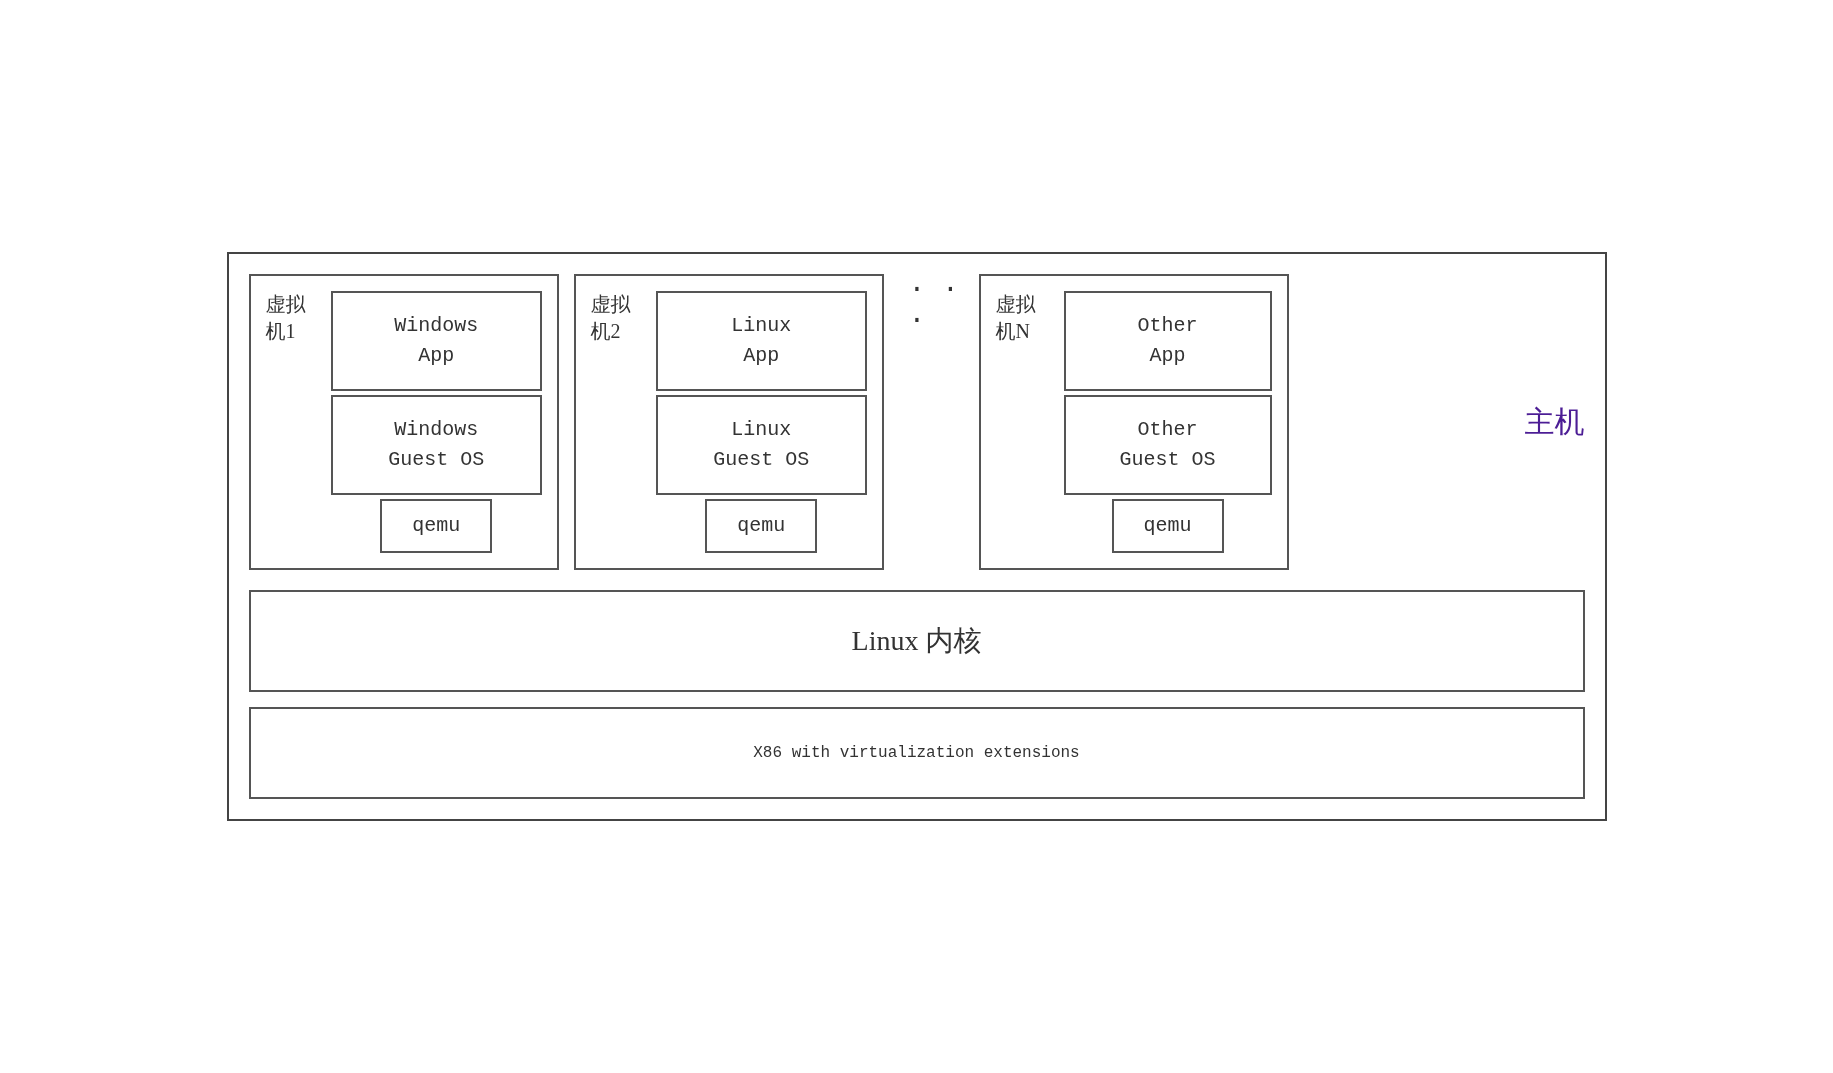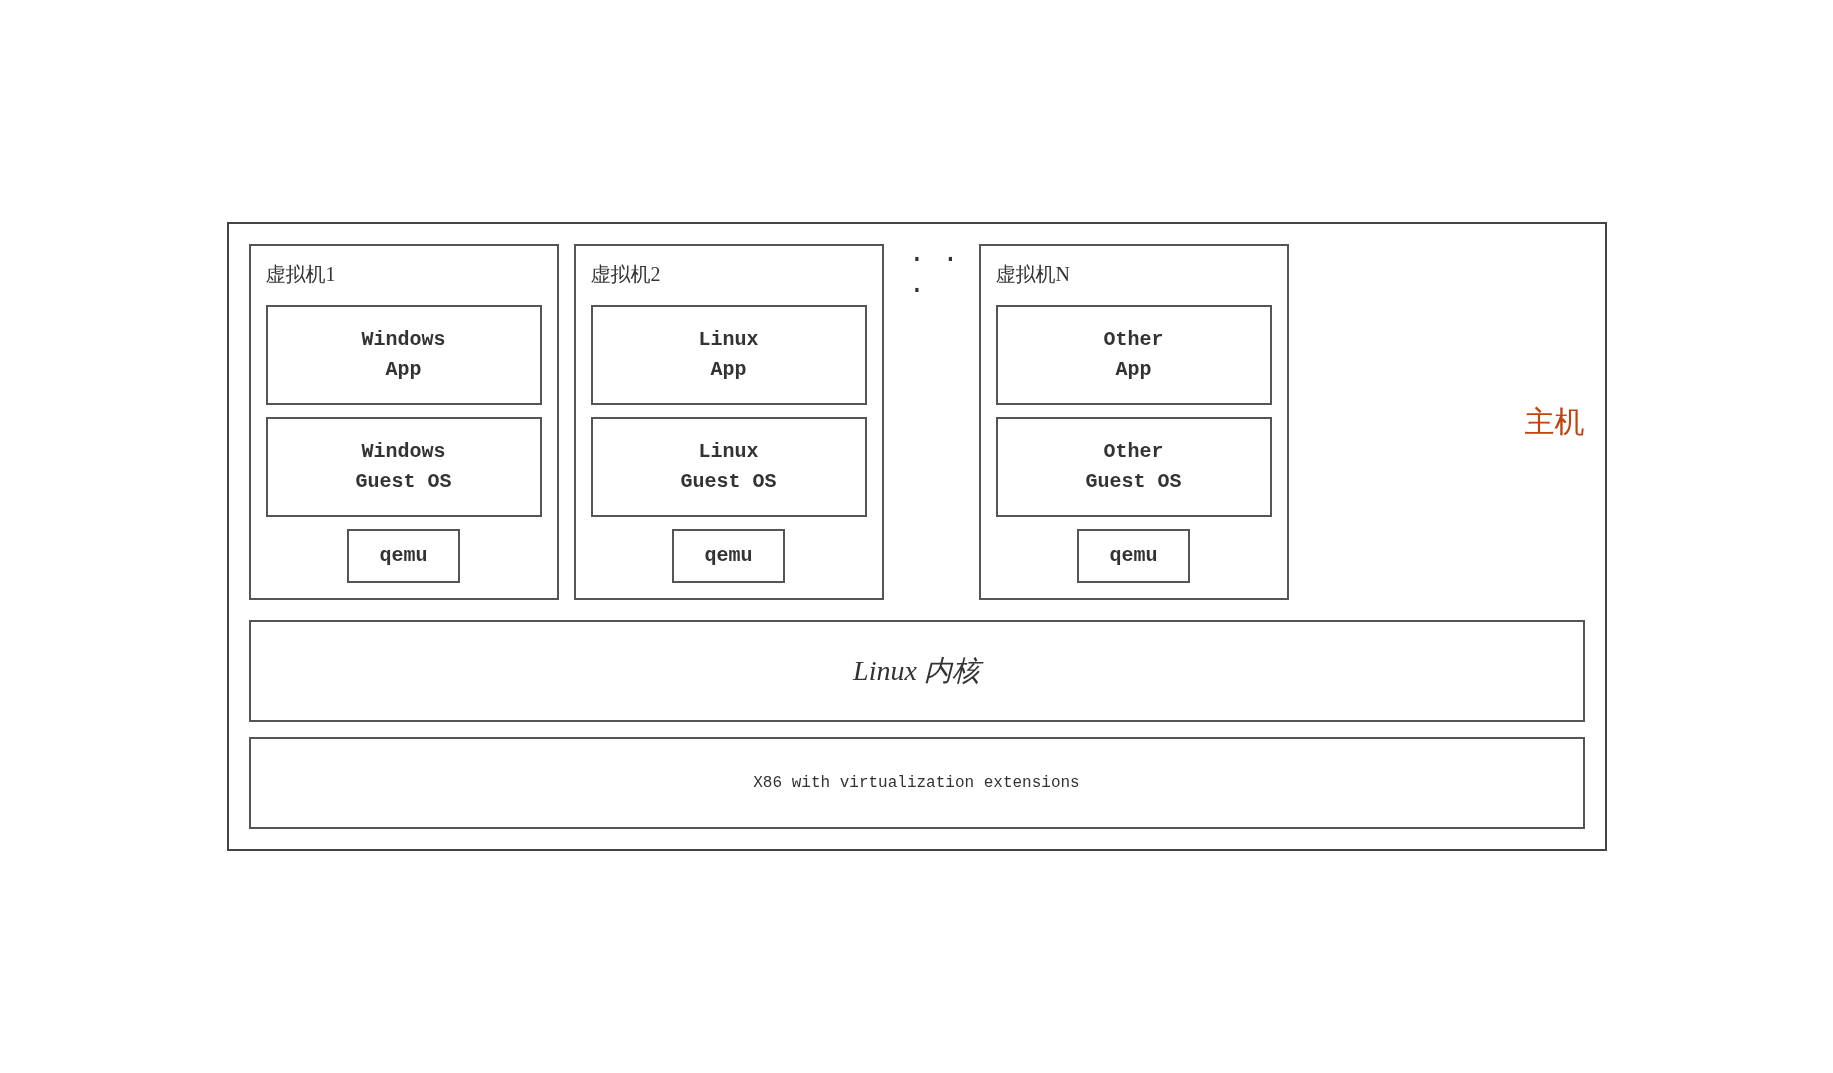--- a/index.html
+++ b/index.html
@@ -20,21 +20,20 @@
     .outer-box {
       border: 2px solid #444;
       padding: 20px;
       position: relative;
       background: #fff;
     }
     .vm-box {
       border: 2px solid #555;
       padding: 15px 15px 15px 15px;
       display: flex;
-      flex-direction: column;
       align-items: center;
       gap: 12px;
       width: 310px;
       margin-right: 15px;
       position: relative;
     }
     .vm-title {
       font-size: 20px;
       font-family: 'SimSun', 'STSong', serif;
       color: #333;
@@ -60,21 +59,20 @@
       width: 80px;
     }
     .linux-kernel-box {
       border: 2px solid #555;
       padding: 30px 20px;
       text-align: center;
       font-size: 28px;
       color: #333;
       margin-bottom: 15px;
       font-family: 'SimSun', 'STSong', serif;
-      font-style: italic;
     }
     .x86-box {
       border: 2px solid #555;
       padding: 35px 20px;
       text-align: center;
       font-size: 16px;
       color: #333;
       font-family: 'Courier New', Courier, monospace;
     }
     .host-area {
@@ -82,36 +80,35 @@
       align-items: stretch;
       position: relative;
       margin-bottom: 20px;
     }
     .host-label-right {
       display: flex;
       align-items: center;
       padding-left: 25px;
       font-size: 30px;
       font-family: 'SimSun', 'STSong', serif;
-      color: #c2410c;
+      color: #4c1d95;
       white-space: nowrap;
     }
     .vms-and-dots {
       display: flex;
       flex-direction: row;
       align-items: flex-start;
       flex: 1;
     }
     .vm-inner-content {
       display: flex;
       flex-direction: column;
-      gap: 12px;
+      gap: 4px;
       width: 100%;
       align-items: center;
-      font-weight: bold;
     }
   </style>
 </head>
 <body>
 
 <div class="diagram-wrapper">
   <div class="outer-box">
 
     <div class="host-area">
       <div class="vms-and-dots">

